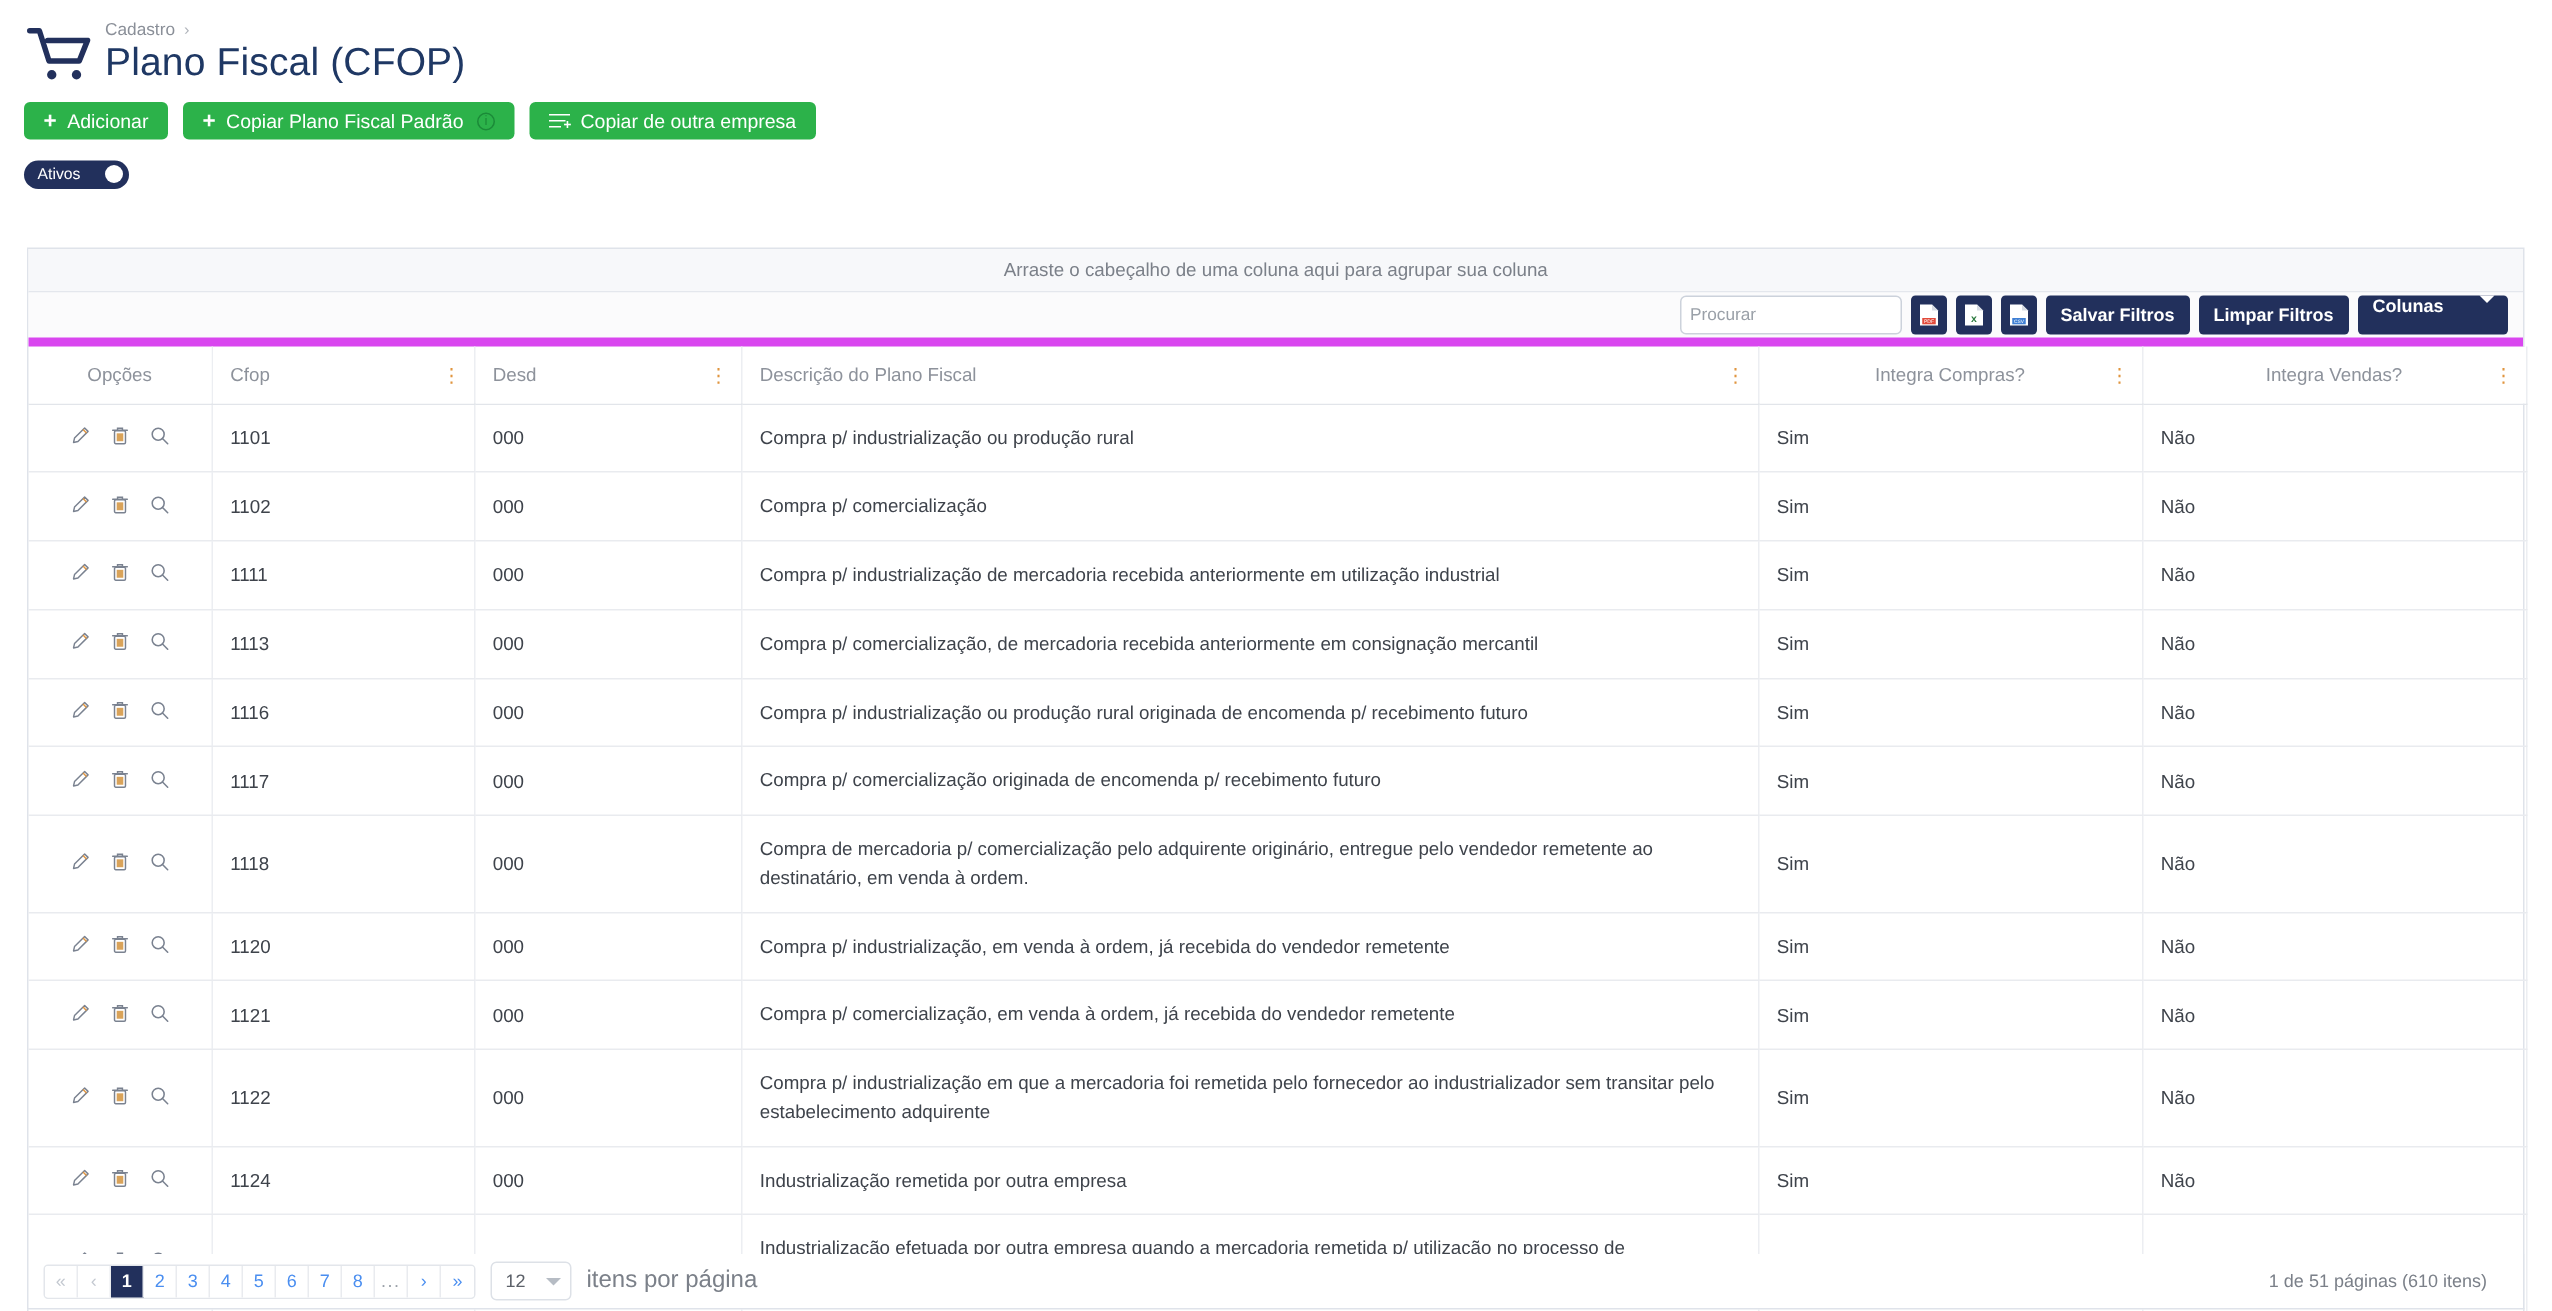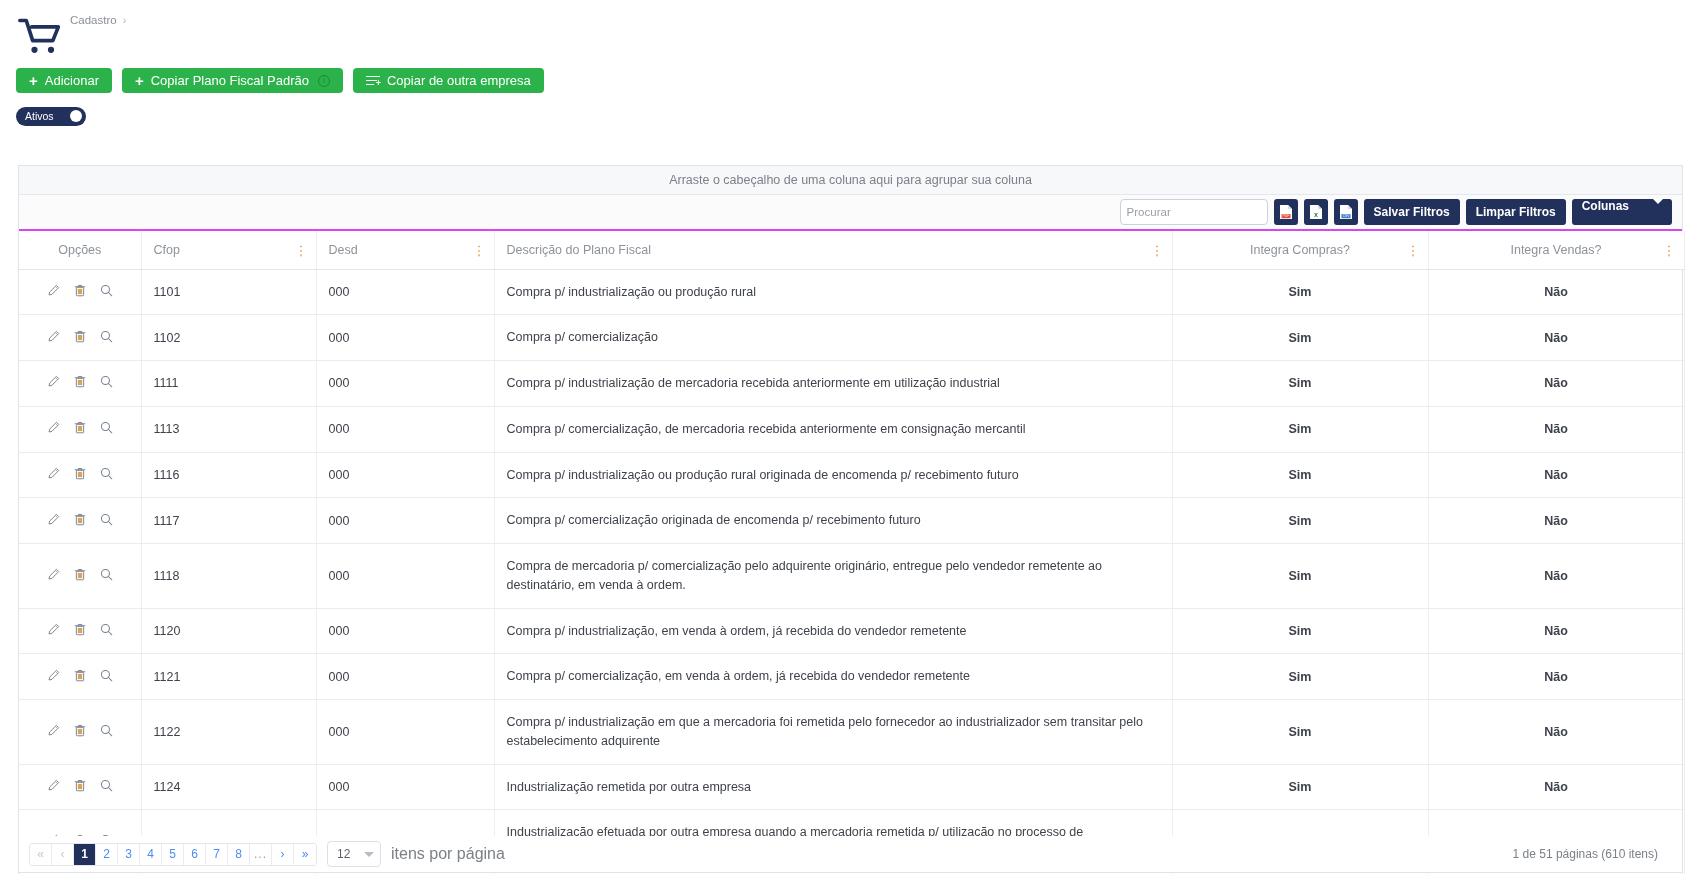--- a/index.html
+++ b/index.html
@@ -55,21 +55,21 @@
   .grid-panel {
     position: absolute; left: 18px; top: 128px; width: 1665px;
     border: 1px solid #dfe3ea; background: #fff; margin-top: 37px;
   }
   .group-bar {
     height: 29px; background: #f7f8fa; border-bottom: 1px solid #e4e7ed;
     display: flex; align-items: center; justify-content: center;
     font-size: 12.5px; color: #7b8089;
   }
   .tool-bar {
-    height: 36px; background: #fbfbfc; border-bottom: 2px solid #d946ef;
+    height: 36px; background: #fbfbfc; border-bottom: 6px solid #d946ef;
     display: flex; align-items: center; justify-content: flex-end; gap: 6px; padding-right: 10px;
   }
   .search-box {
     width: 148px; height: 26px; border: 1px solid #ccd2db; border-radius: 4px; background: #fff;
     display: flex; align-items: center; overflow: hidden;
   }
   .search-box input {
     border: none; outline: none; flex: 1; height: 100%; padding: 0 6px;
     font-size: 11.5px; color: #555; font-family: "Liberation Sans", sans-serif; background: transparent;
   }
@@ -96,21 +96,21 @@
   table.grid th.left { text-align: left; }
   .th-menu {
     position: absolute; right: 8px; top: 50%; transform: translateY(-50%);
     color: #e0953f; font-size: 13px; line-height: 1; cursor: pointer; letter-spacing: 0;
   }
   table.grid td {
     border-bottom: 1px solid #e9ebef; border-right: 1px solid #eceef2;
     font-size: 12.5px; color: #3e434b; padding: 13px 12px; vertical-align: middle;
   }
   td.c-opt { text-align: center; }
-  td.c-center { text-align: center; font-weight: bold; }
+  td.c-center { text-align: left; }
   td.c-desc { line-height: 1.5; }
   .row-icons { display: inline-flex; gap: 14px; align-items: center; justify-content: center; }
   .ri { cursor: pointer; display: inline-flex; }
 
   
   .footer {
     position: absolute; left: 18px; top: 836px; width: 1665px; height: 37px;
     border: 1px solid #dfe3ea; border-top: none; background: #fff;
     display: flex; align-items: center; padding: 0 10px; justify-content: space-between;
   }
@@ -144,20 +144,21 @@
         <path d="M2 4 h7 l7 22 h22 l6 -15 h-29" fill="none" stroke="#22305c" stroke-width="4" stroke-linecap="round" stroke-linejoin="round"></path>
         <circle cx="18" cy="36" r="3.4" fill="#22305c"></circle>
         <circle cx="36" cy="36" r="3.4" fill="#22305c"></circle>
       </svg>
     </span>
     <div class="hdr-txt">
       <div class="crumb">
         <span>Cadastro</span>
         <span class="crumb-sep">›</span>
       </div>
+      <div class="page-title">Plano Fiscal (CFOP)</div>
     </div>
   </div>
 
   <div class="actions">
     <button class="btn-green">
       <span class="plus-ico">+</span>
       <span>Adicionar</span>
     </button>
     <button class="btn-green">
       <span class="plus-ico">+</span>

